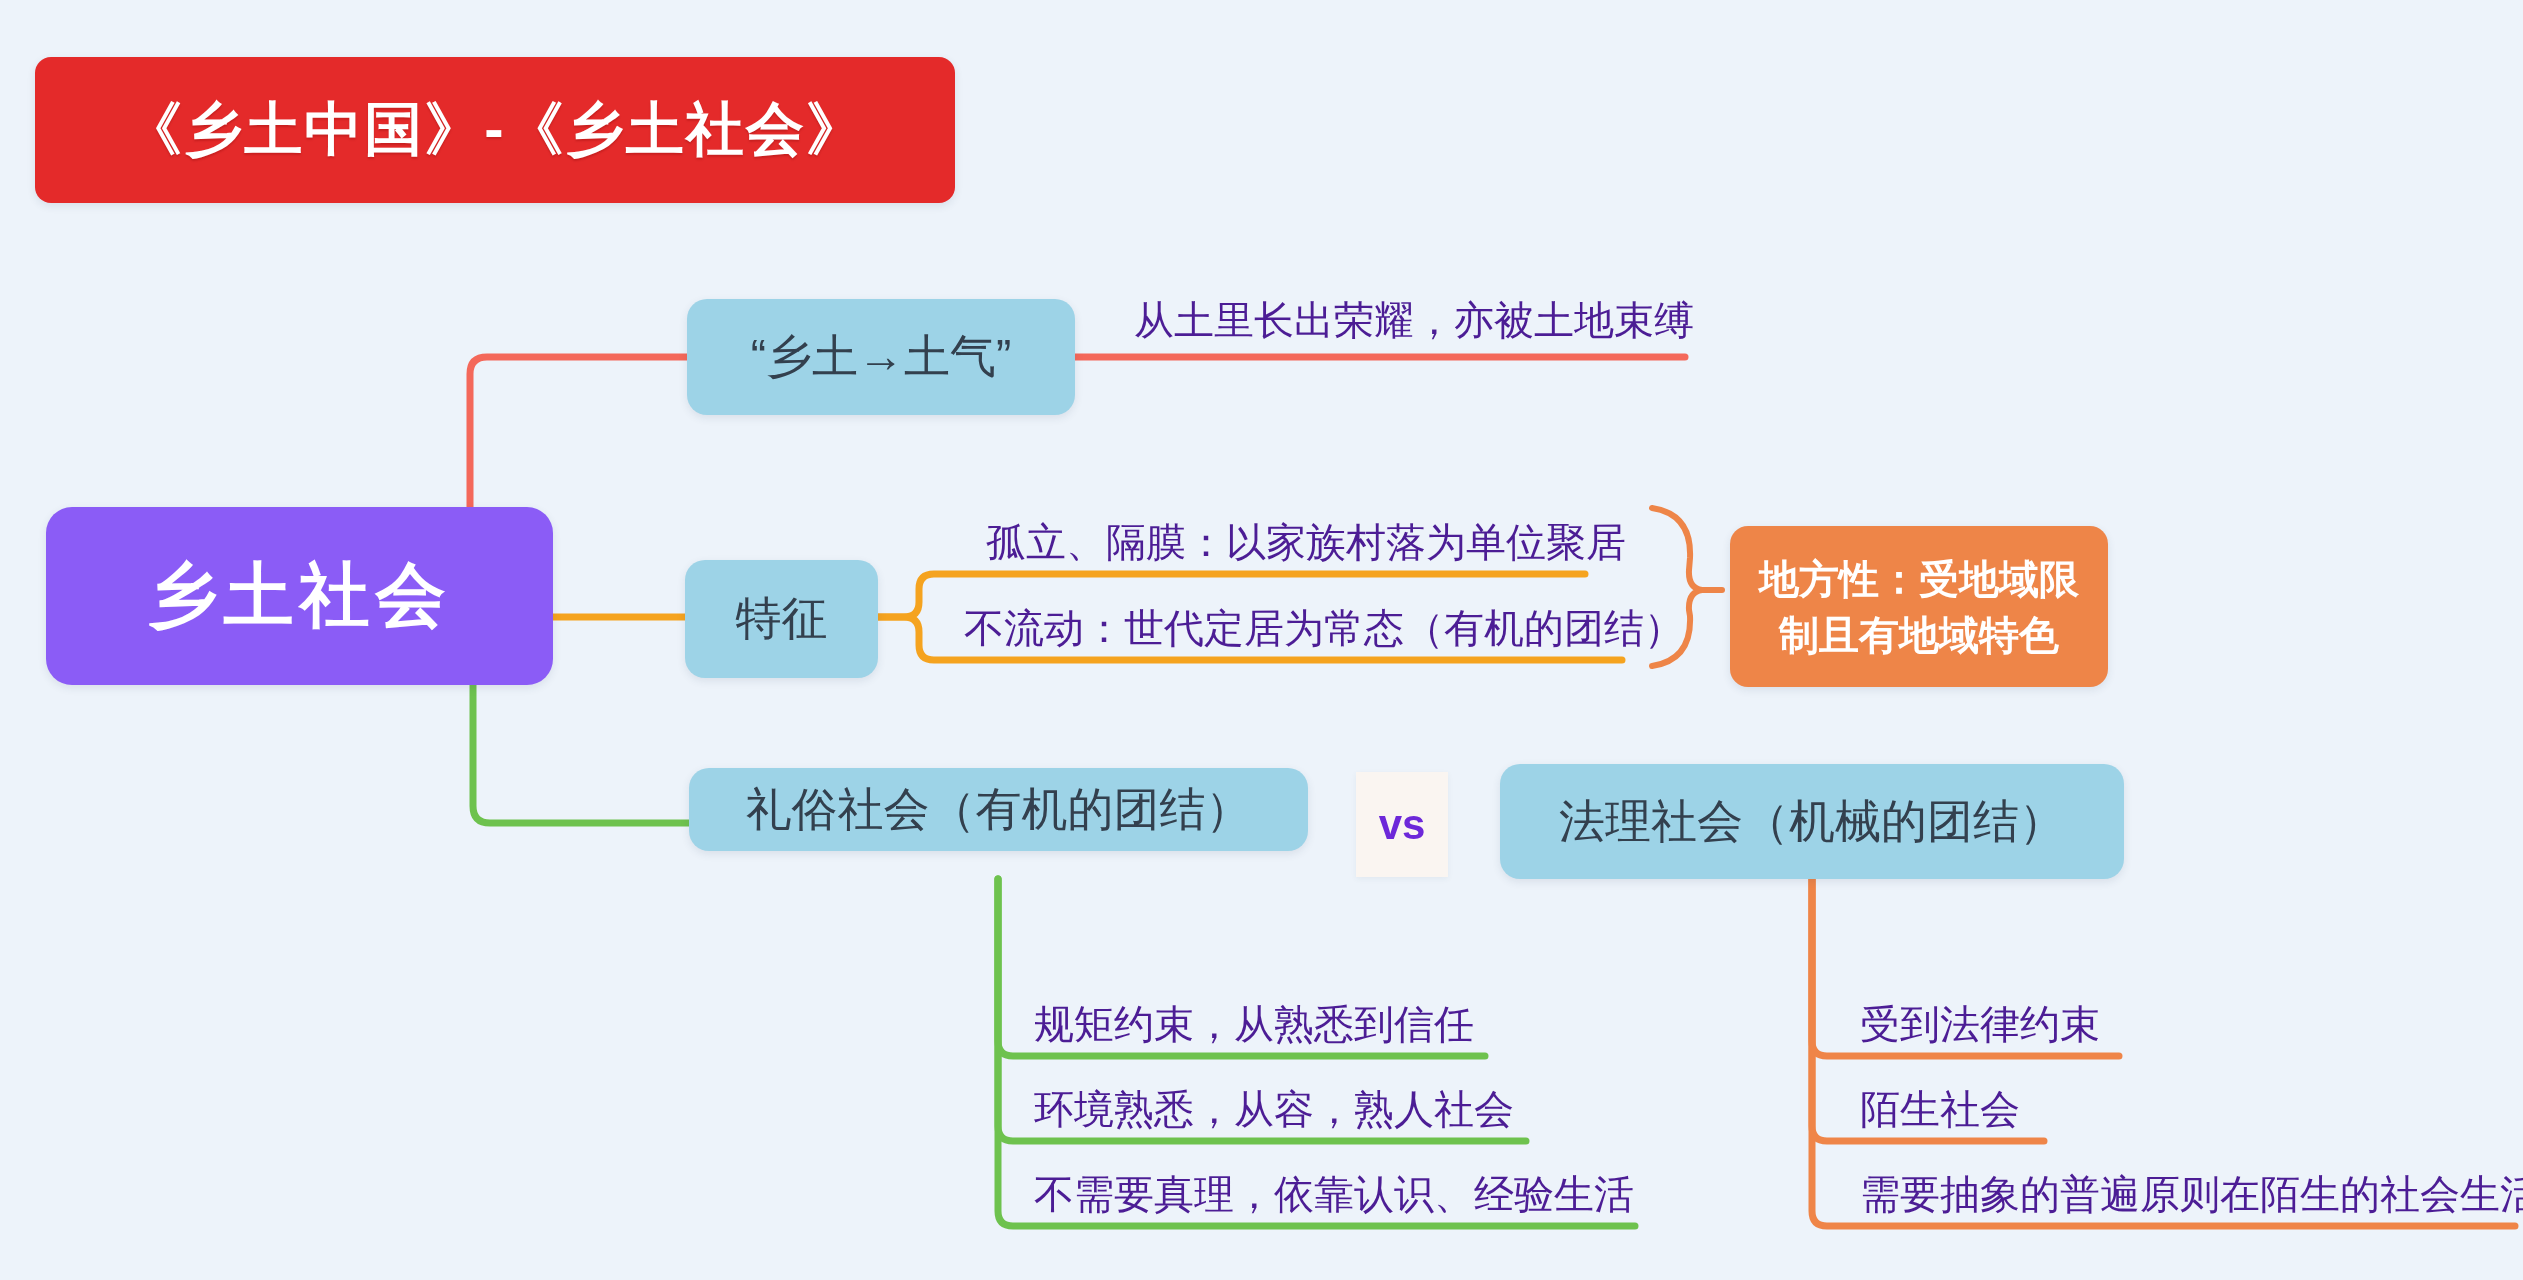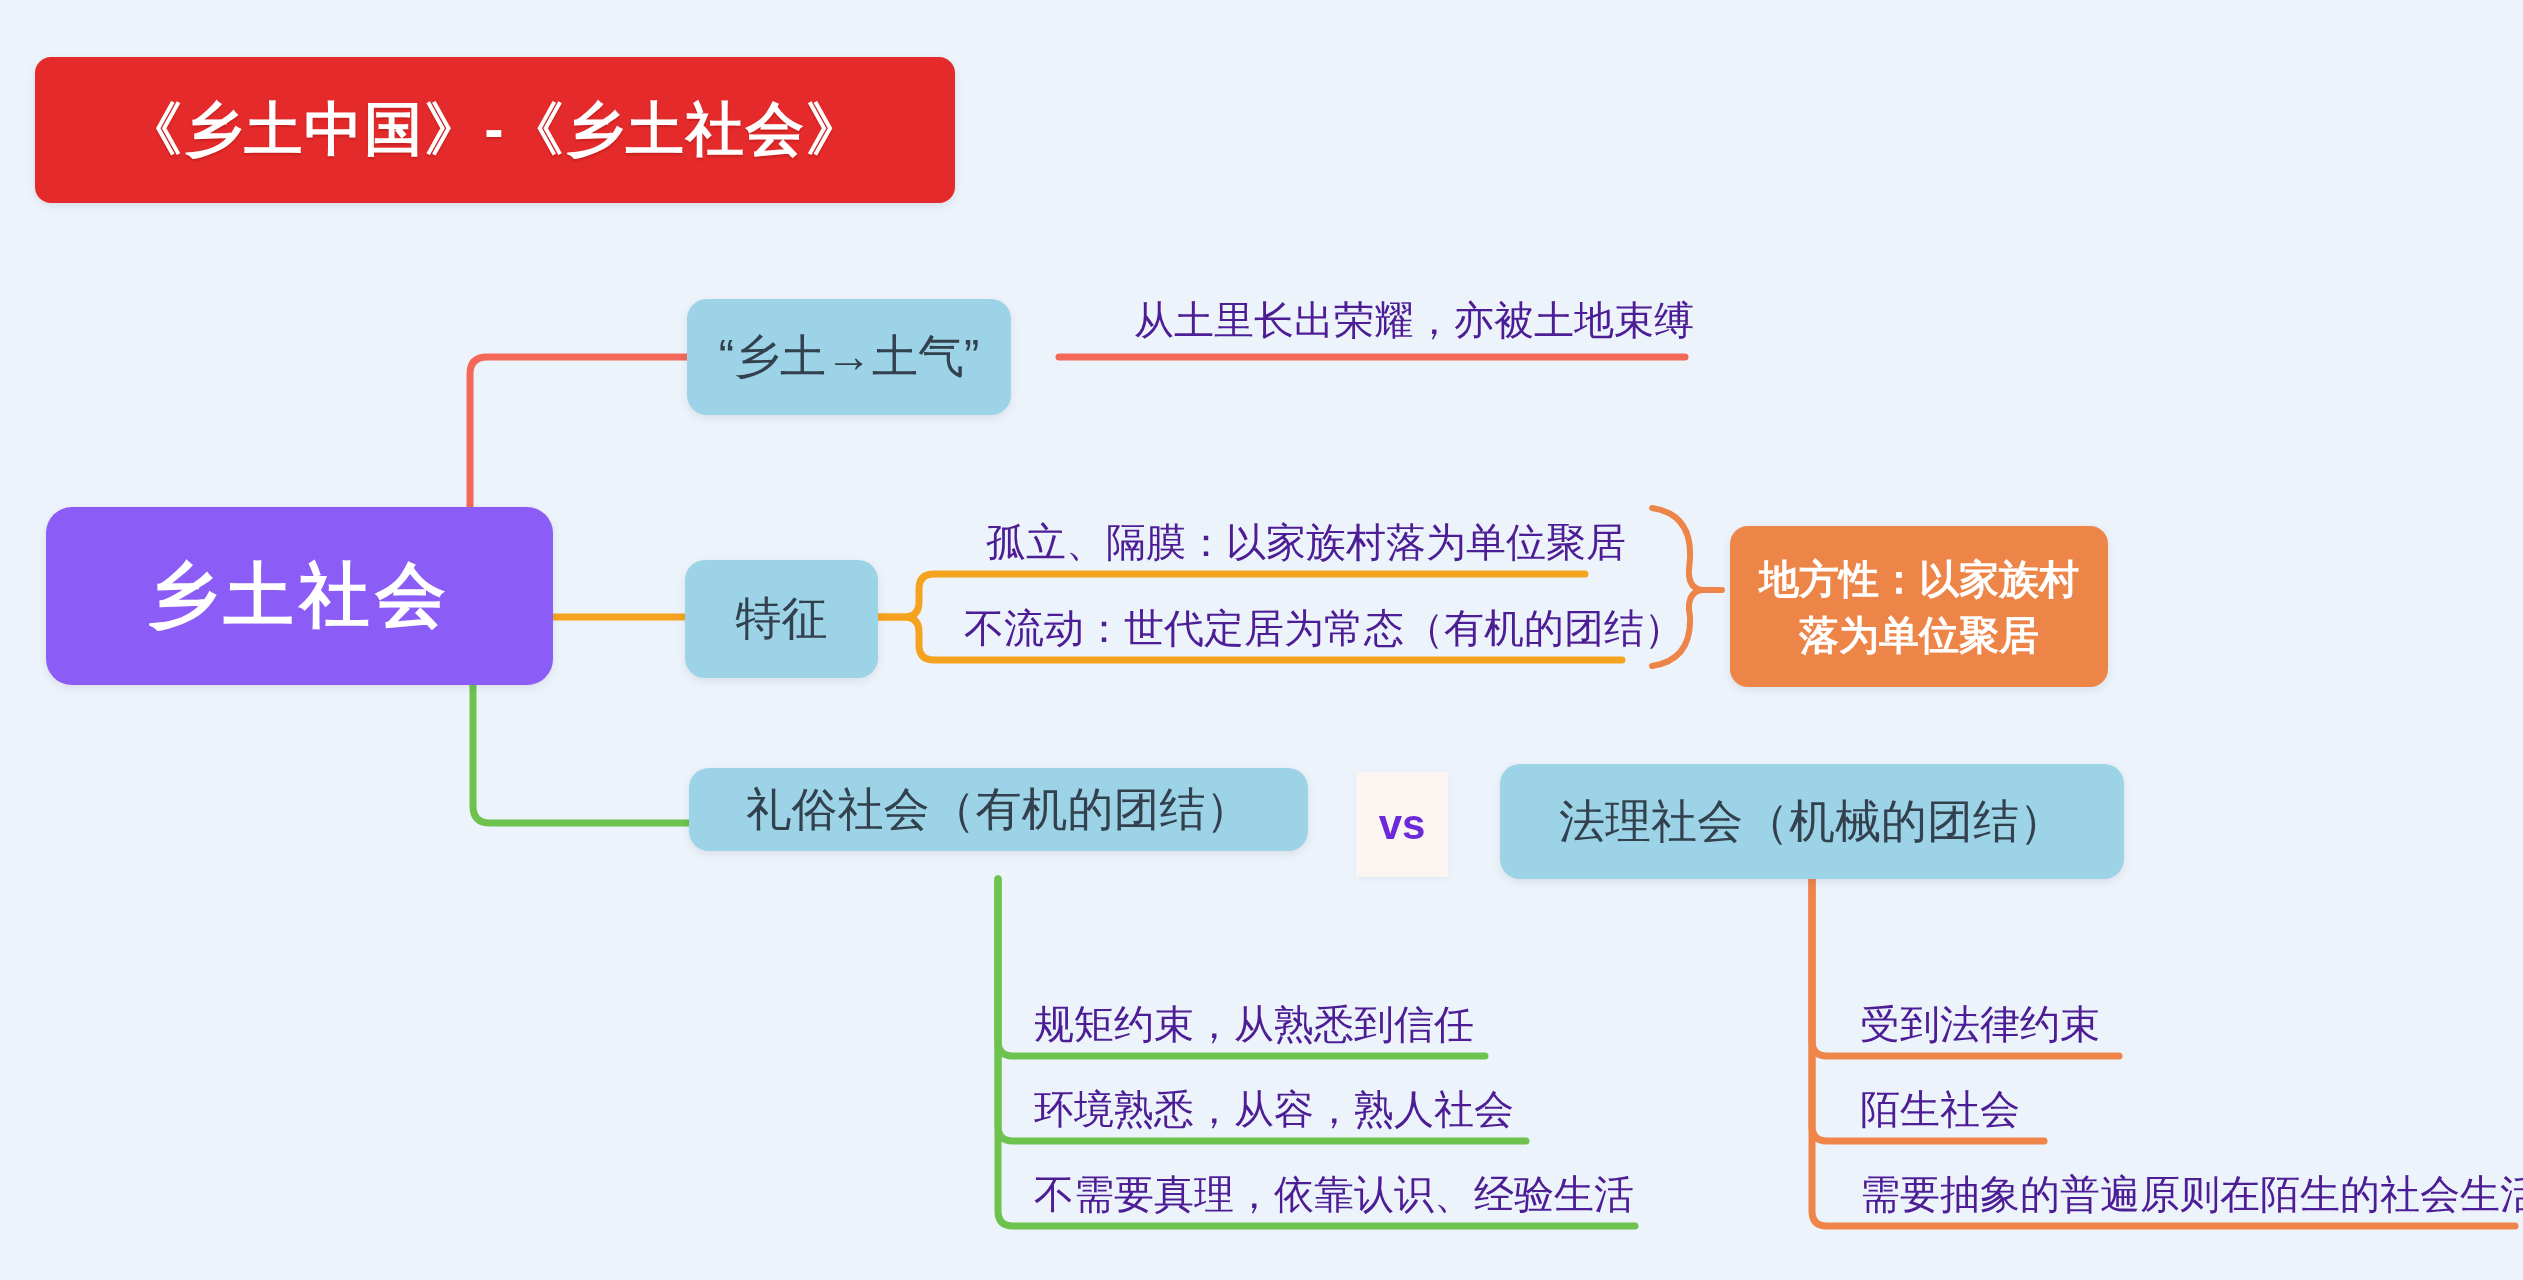--- a/index.html
+++ b/index.html
@@ -30,21 +30,21 @@
   .root{
     left:46px;top:507px;width:507px;height:178px;
     background:#8b5cf6;border-radius:26px;
     color:#ffffff;font-size:70px;font-weight:bold;
     letter-spacing:6px;
   }
   .topic{
     background:#9dd3e7;border-radius:20px;
     color:#33404e;font-size:46px;font-weight:500;
   }
-  .t-soil{left:687px;top:299px;width:324px;height:116px;}
+  .t-soil{left:687px;top:299px;width:388px;height:116px;}
   .t-feat{left:685px;top:560px;width:193px;height:118px;}
   .t-li{left:689px;top:768px;width:619px;height:83px;}
   .t-fa{left:1500px;top:764px;width:624px;height:115px;}
   .vsbox{
     left:1356px;top:772px;width:92px;height:105px;
     background:#faf5f1;border-radius:0;
     color:#6d28d9;font-size:42px;font-weight:bold;
     box-shadow:0 2px 6px rgba(40,60,90,.06);
   }
   .summary{
@@ -109,21 +109,21 @@
   <div class="node banner">《乡土中国》-《乡土社会》</div>
 
   <div class="node root">乡土社会</div>
 
   <div class="node topic t-soil">“乡土→土气”</div>
   <div class="label lbl-soil-note">从土里长出荣耀，亦被土地束缚</div>
 
   <div class="node topic t-feat">特征</div>
   <div class="label lbl-feat-1">孤立、隔膜：以家族村落为单位聚居</div>
   <div class="label lbl-feat-2">不流动：世代定居为常态（有机的团结）</div>
-  <div class="node summary">地方性：以家族村落为单位聚居</div>
+  <div class="node summary">地方性：受地域限制且有地域特色</div>
 
   <div class="node topic t-li">礼俗社会（有机的团结）</div>
   <div class="node vsbox">vs</div>
   <div class="node topic t-fa">法理社会（机械的团结）</div>
 
   <div class="label lbl-li-1">规矩约束，从熟悉到信任</div>
   <div class="label lbl-li-2">环境熟悉，从容，熟人社会</div>
   <div class="label lbl-li-3">不需要真理，依靠认识、经验生活</div>
 
   <div class="label lbl-fa-1">受到法律约束</div>

